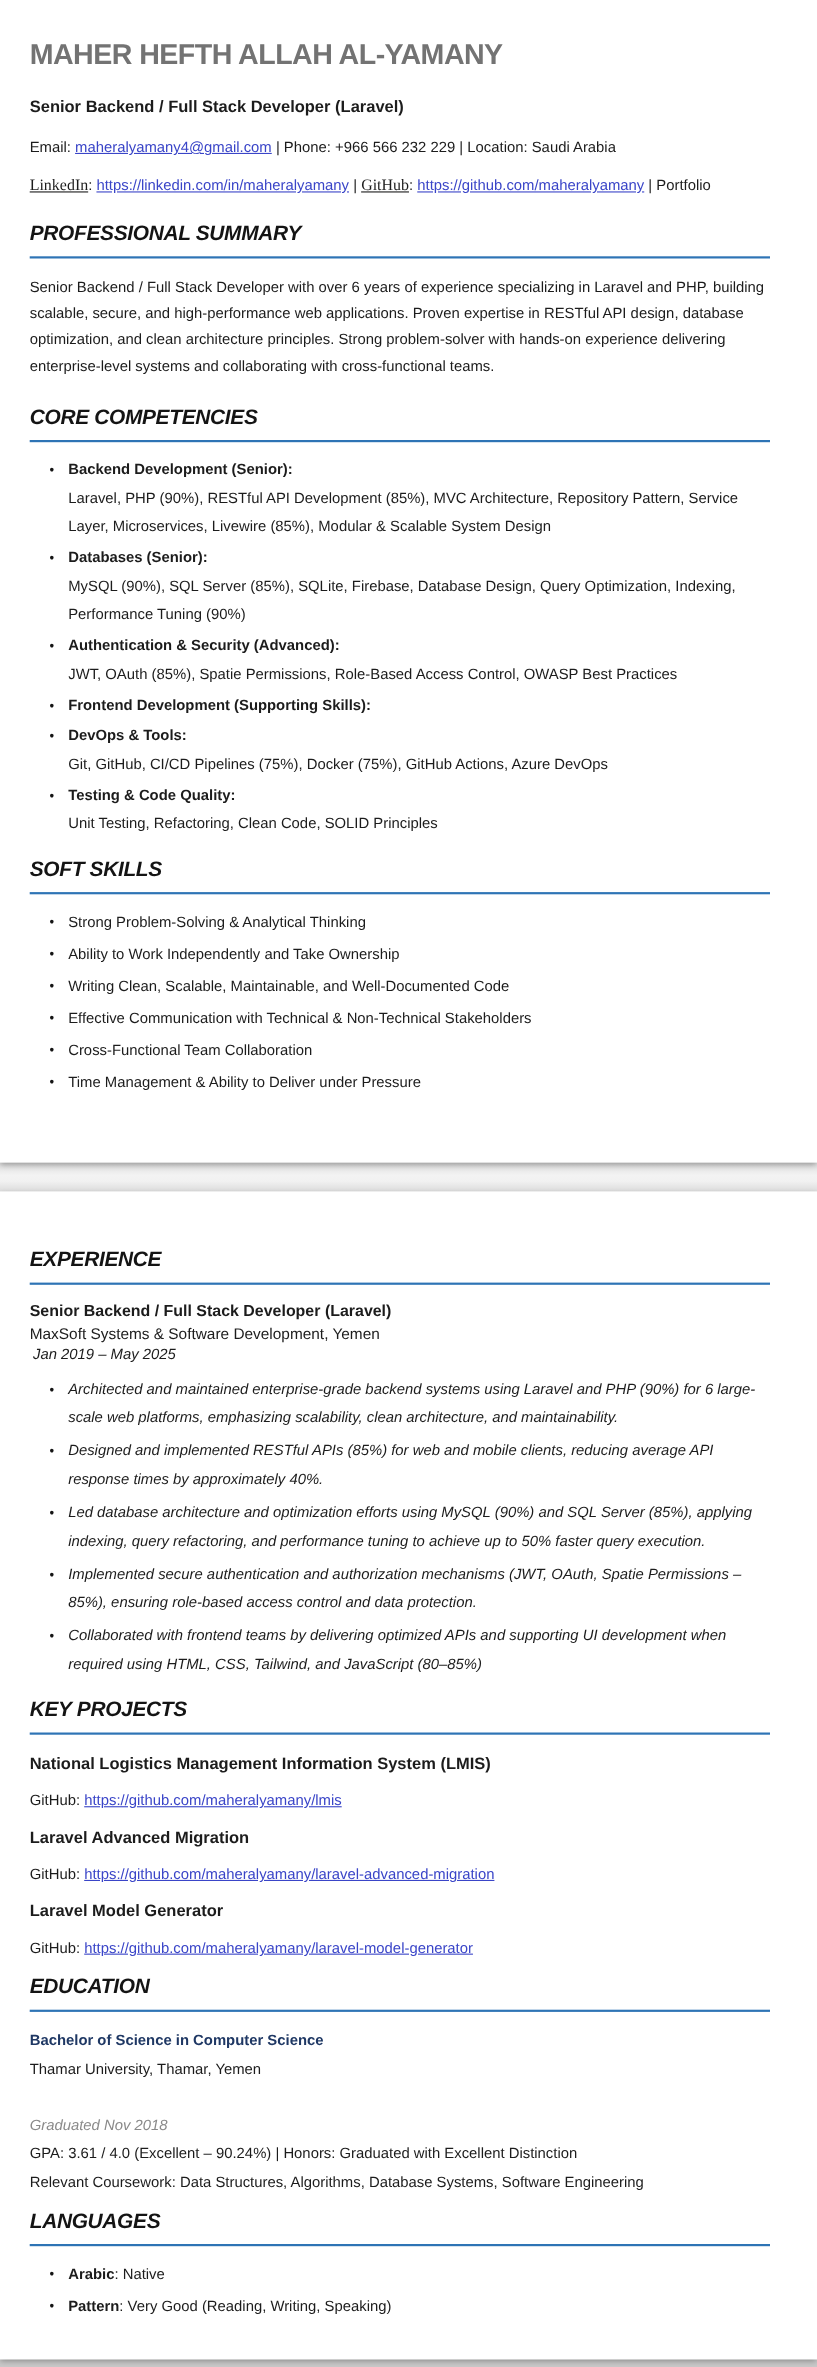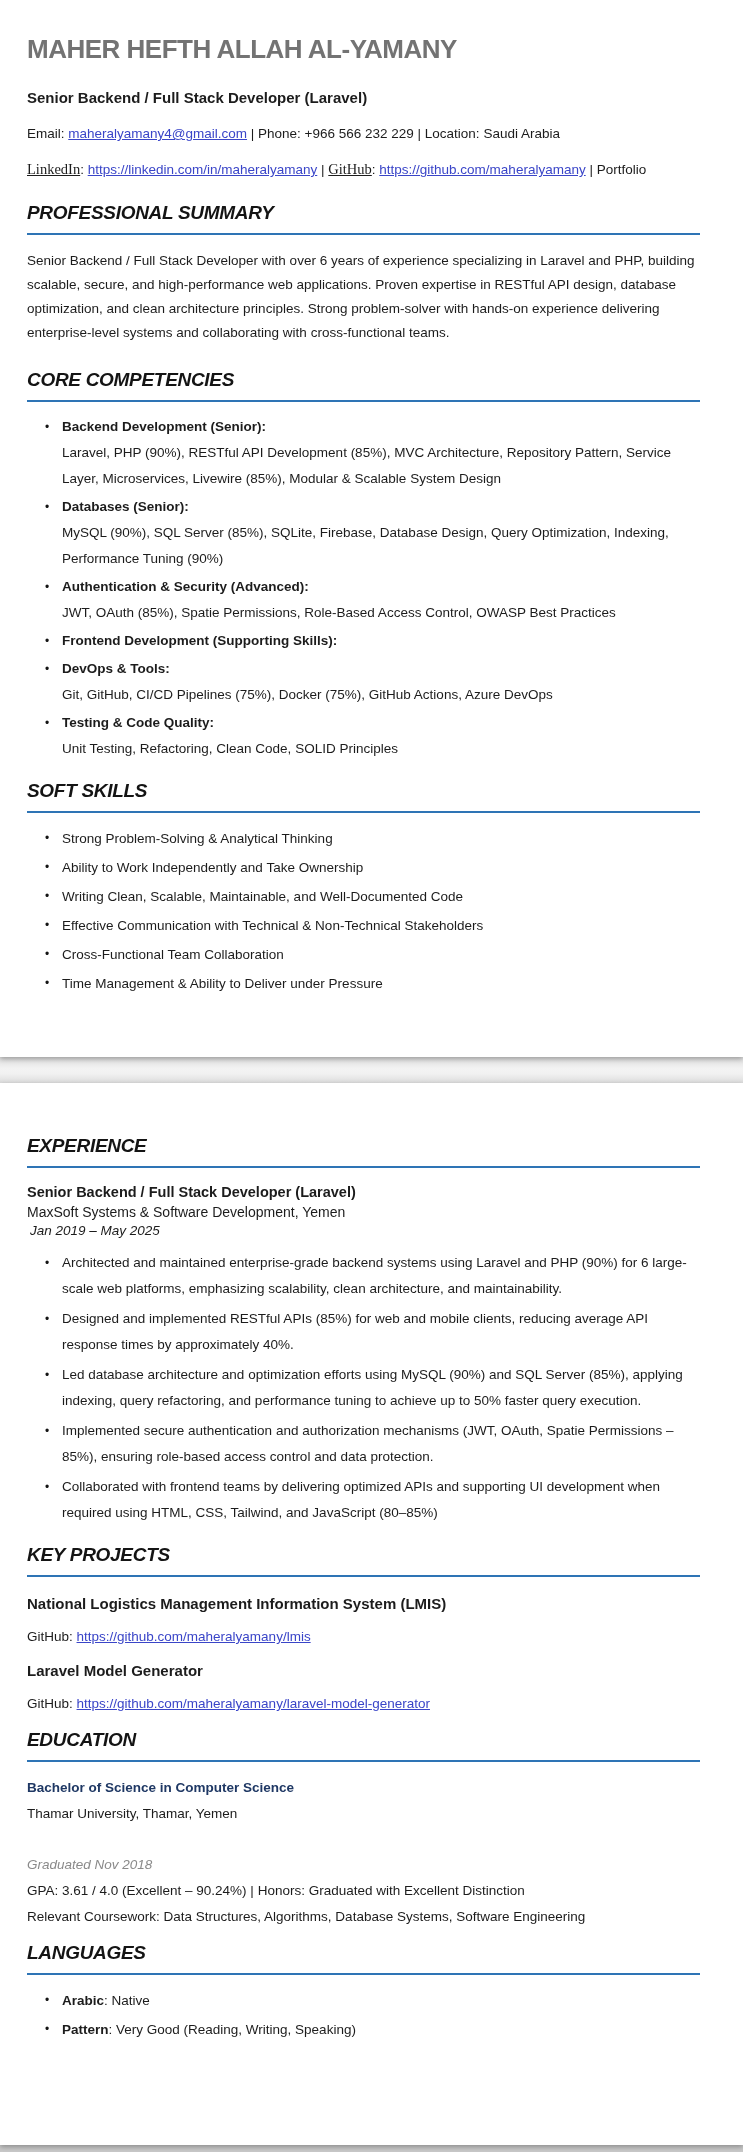--- a/index.html
+++ b/index.html
@@ -55,21 +55,21 @@
   .list { margin:12px 0 0; padding:0; }
   .li { display:flex; font-size:13.5px; margin:0 0 2px 0; }
   .li .bullet {
     flex:0 0 35px; box-sizing:border-box; padding-left:18px;
     font-size:12px; line-height:26px; color:#141414;
   }
   .li .li-body { flex:1; }
   .cat-title { font-weight:700; line-height:26px; }
   .cat-detail { line-height:26px; }
   .soft-item { line-height:27px; }
-  .exp-item { line-height:26px; }
+  .exp-item { line-height:26px;font-style:italic; }
   .li.spaced { margin-bottom:4px; }
 
   .job-title { margin:16px 0 0; font-size:14.5px; font-weight:700; }
   .company   { margin:4px 0 0;  font-size:14px; }
   .dates     { margin:3px 0 0 3px; font-size:13.5px; font-style:italic; }
 
   .proj-title { margin:18px 0 0; font-size:15px; font-weight:700; }
   .proj-line  { margin:17px 0 0; font-size:13.5px; }
 
   .edu-degree { margin:18px 0 0; font-size:13.5px; font-weight:700; color:#1f3864; }
@@ -203,20 +203,24 @@
     </div>
   </div>
 
   <h2 class="sec tight">KEY PROJECTS</h2>
 
   <div>
     <p class="proj-title">National Logistics Management Information System (LMIS)</p>
     <p class="proj-line"><span>GitHub: </span><a class="link">https://github.com/maheralyamany/lmis</a></p>
   </div>
   <div>
+    <p class="proj-title">Laravel Advanced Migration</p>
+    <p class="proj-line"><span>GitHub: </span><a class="link">https://github.com/maheralyamany/laravel-advanced-migration</a></p>
+  </div>
+  <div>
     <p class="proj-title">Laravel Model Generator</p>
     <p class="proj-line"><span>GitHub: </span><a class="link">https://github.com/maheralyamany/laravel-model-generator</a></p>
   </div>
 
   <h2 class="sec tight">EDUCATION</h2>
 
   <p class="edu-degree">Bachelor of Science in Computer Science</p>
   <p class="edu-line">Thamar University, Thamar, Yemen</p>
   <p class="edu-line muted">Graduated Nov 2018</p>
   <p class="edu-line">GPA: 3.61 / 4.0 (Excellent – 90.24%) | Honors: Graduated with Excellent Distinction</p>

